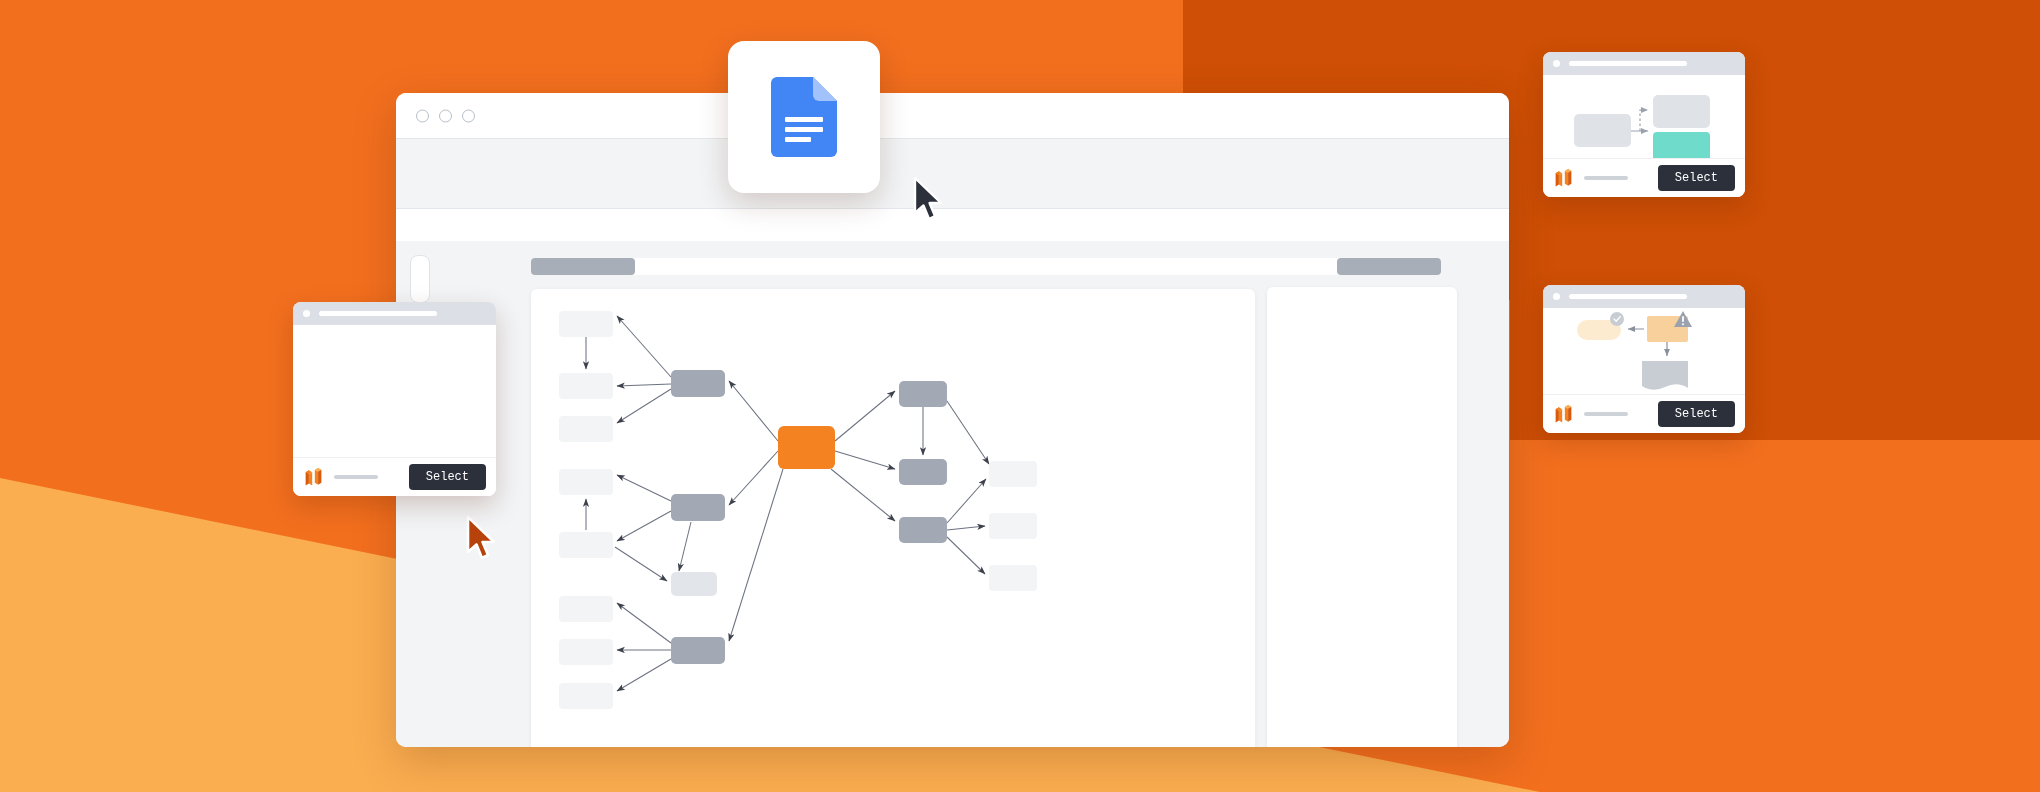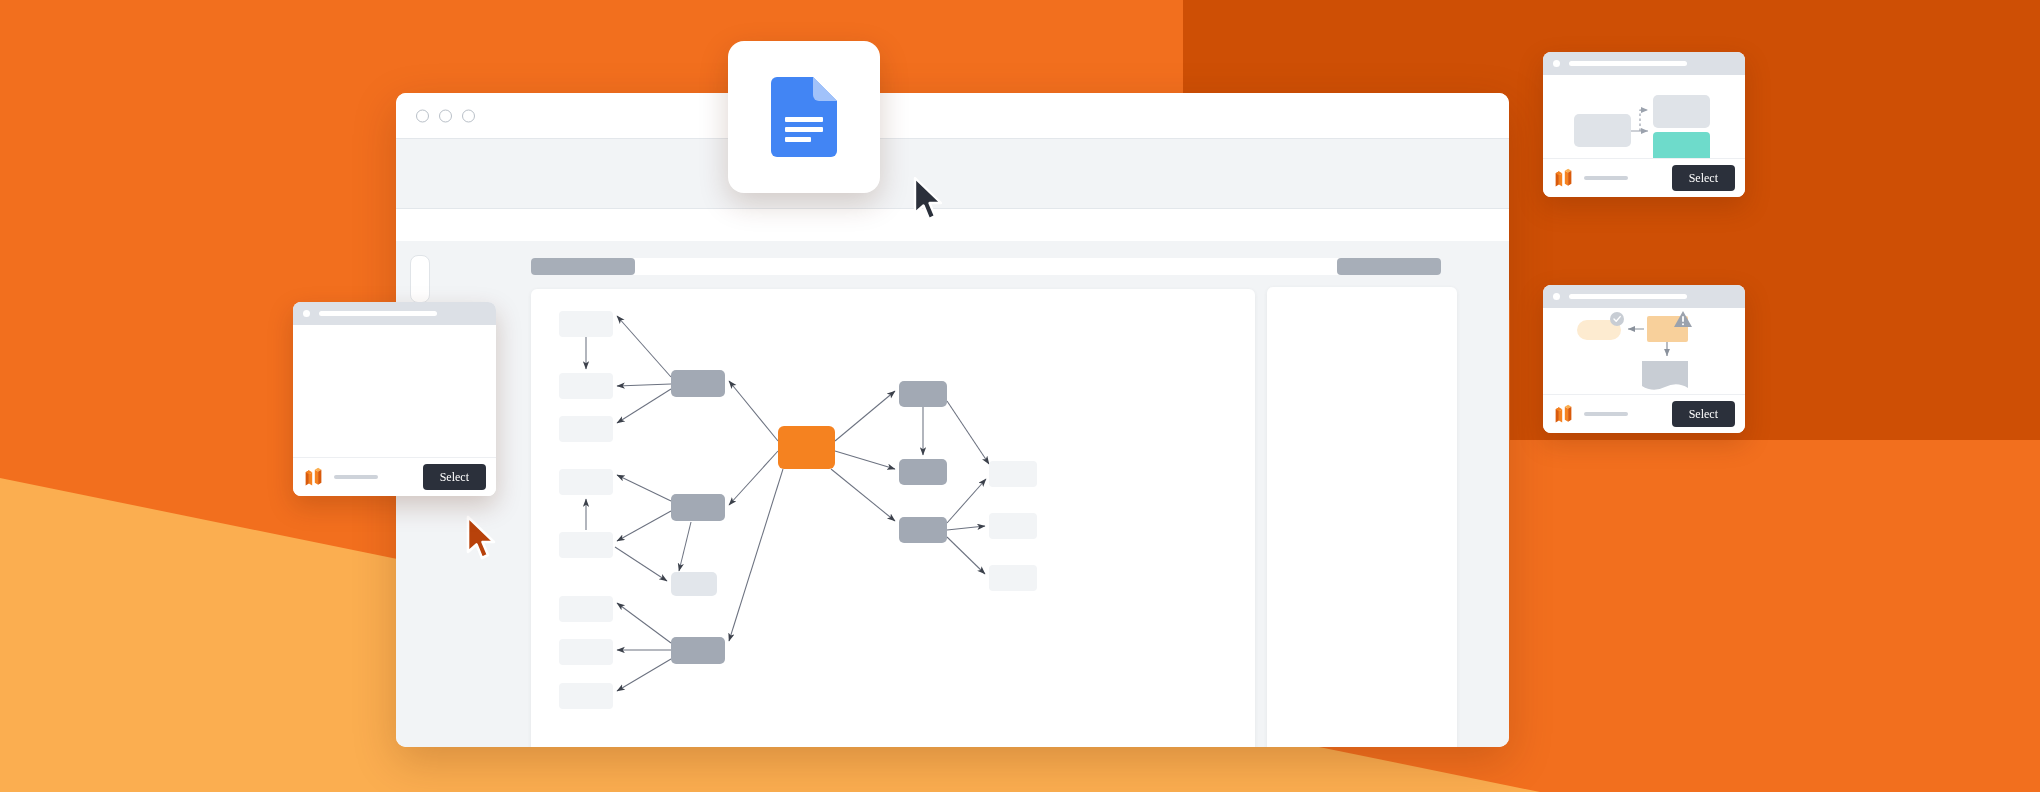--- a/index.html
+++ b/index.html
@@ -195,21 +195,21 @@
     height: 4px;
     width: 44px;
     background: #CED3DA;
     border-radius: 2px;
   }
   .select-btn {
     margin-left: auto;
     background: #2B303B;
     color: #FFFFFF;
     font-size: 12px;
-    font-family: Liberation Serif, serif;
+    font-family: Liberation Mono, monospace;
     border: none;
     border-radius: 4px;
     padding: 7px 17px;
     cursor: pointer;
     line-height: 1;
     white-space: nowrap;
   }
 </style>
 </head>
 <body>

